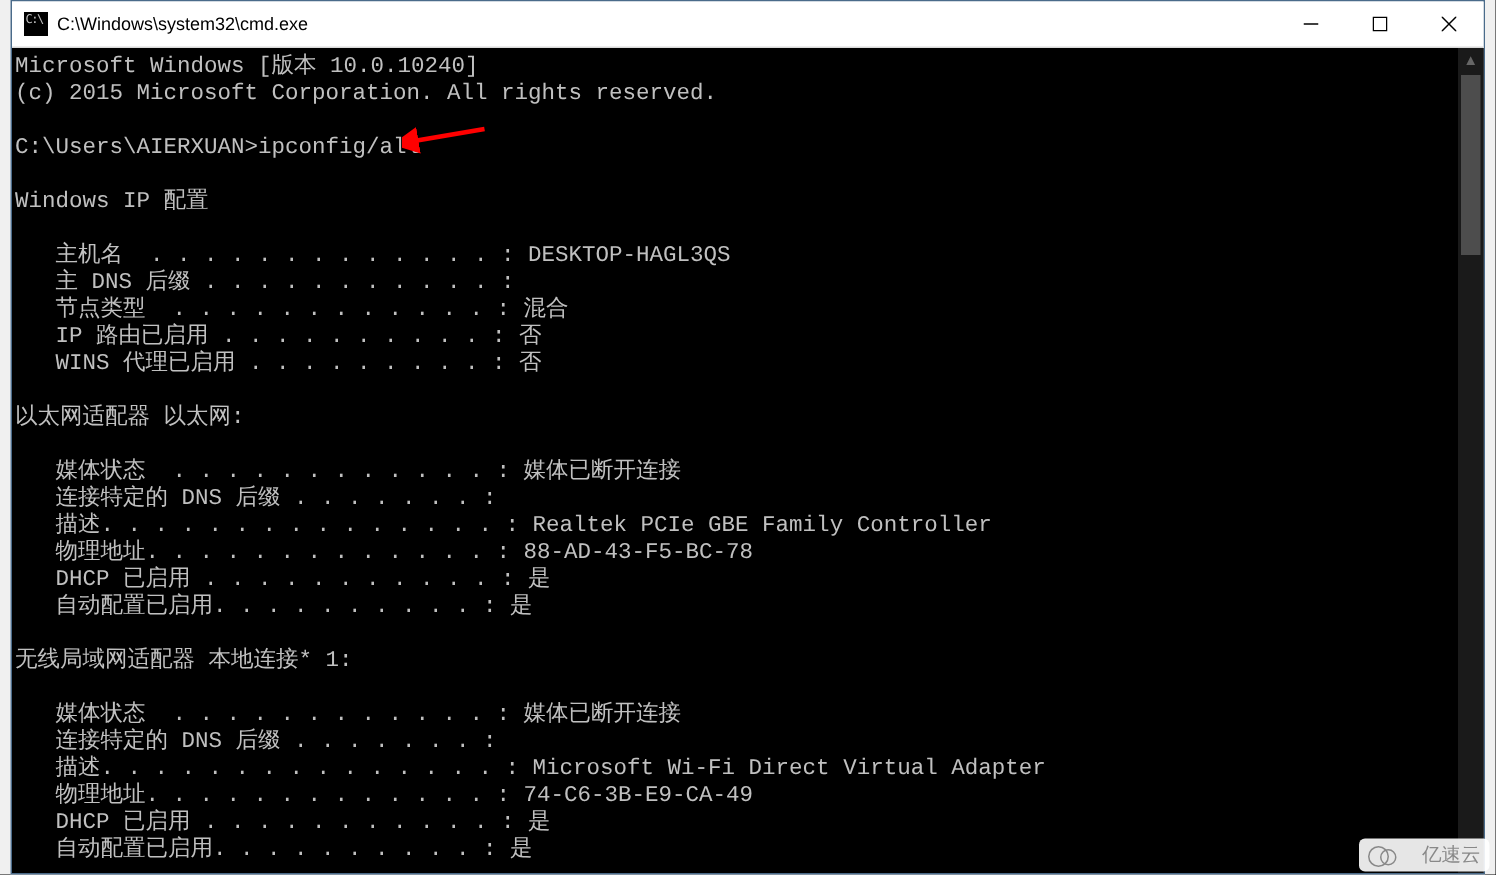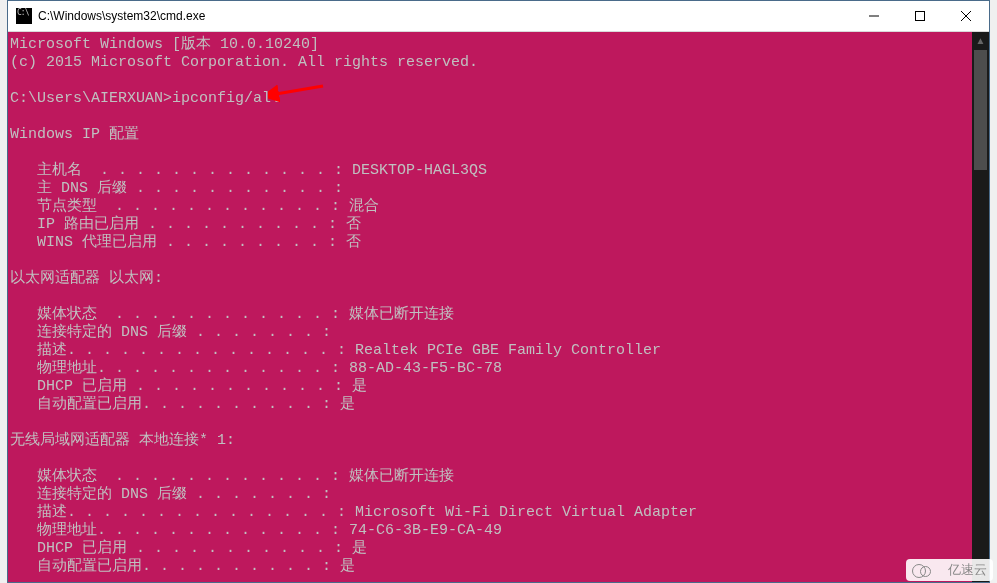--- a/index.html
+++ b/index.html
@@ -61,21 +61,21 @@
     align-items: center;
     justify-content: center;
     color: #000;
   }
   .win-btn svg { display: block; }
 
   
   .term-area {
     position: relative;
     flex: 1;
-    background: #be185d;
+    background: #000000;
     display: flex;
   }
   .term {
     flex: 1;
     padding: 4px 0 0 2px;
     font-family: "NSimSun","SimSun","Consolas","Courier New",monospace;
     font-size: 15px;
     line-height: 18px;
     color: #c0c0c0;
     white-space: pre;

